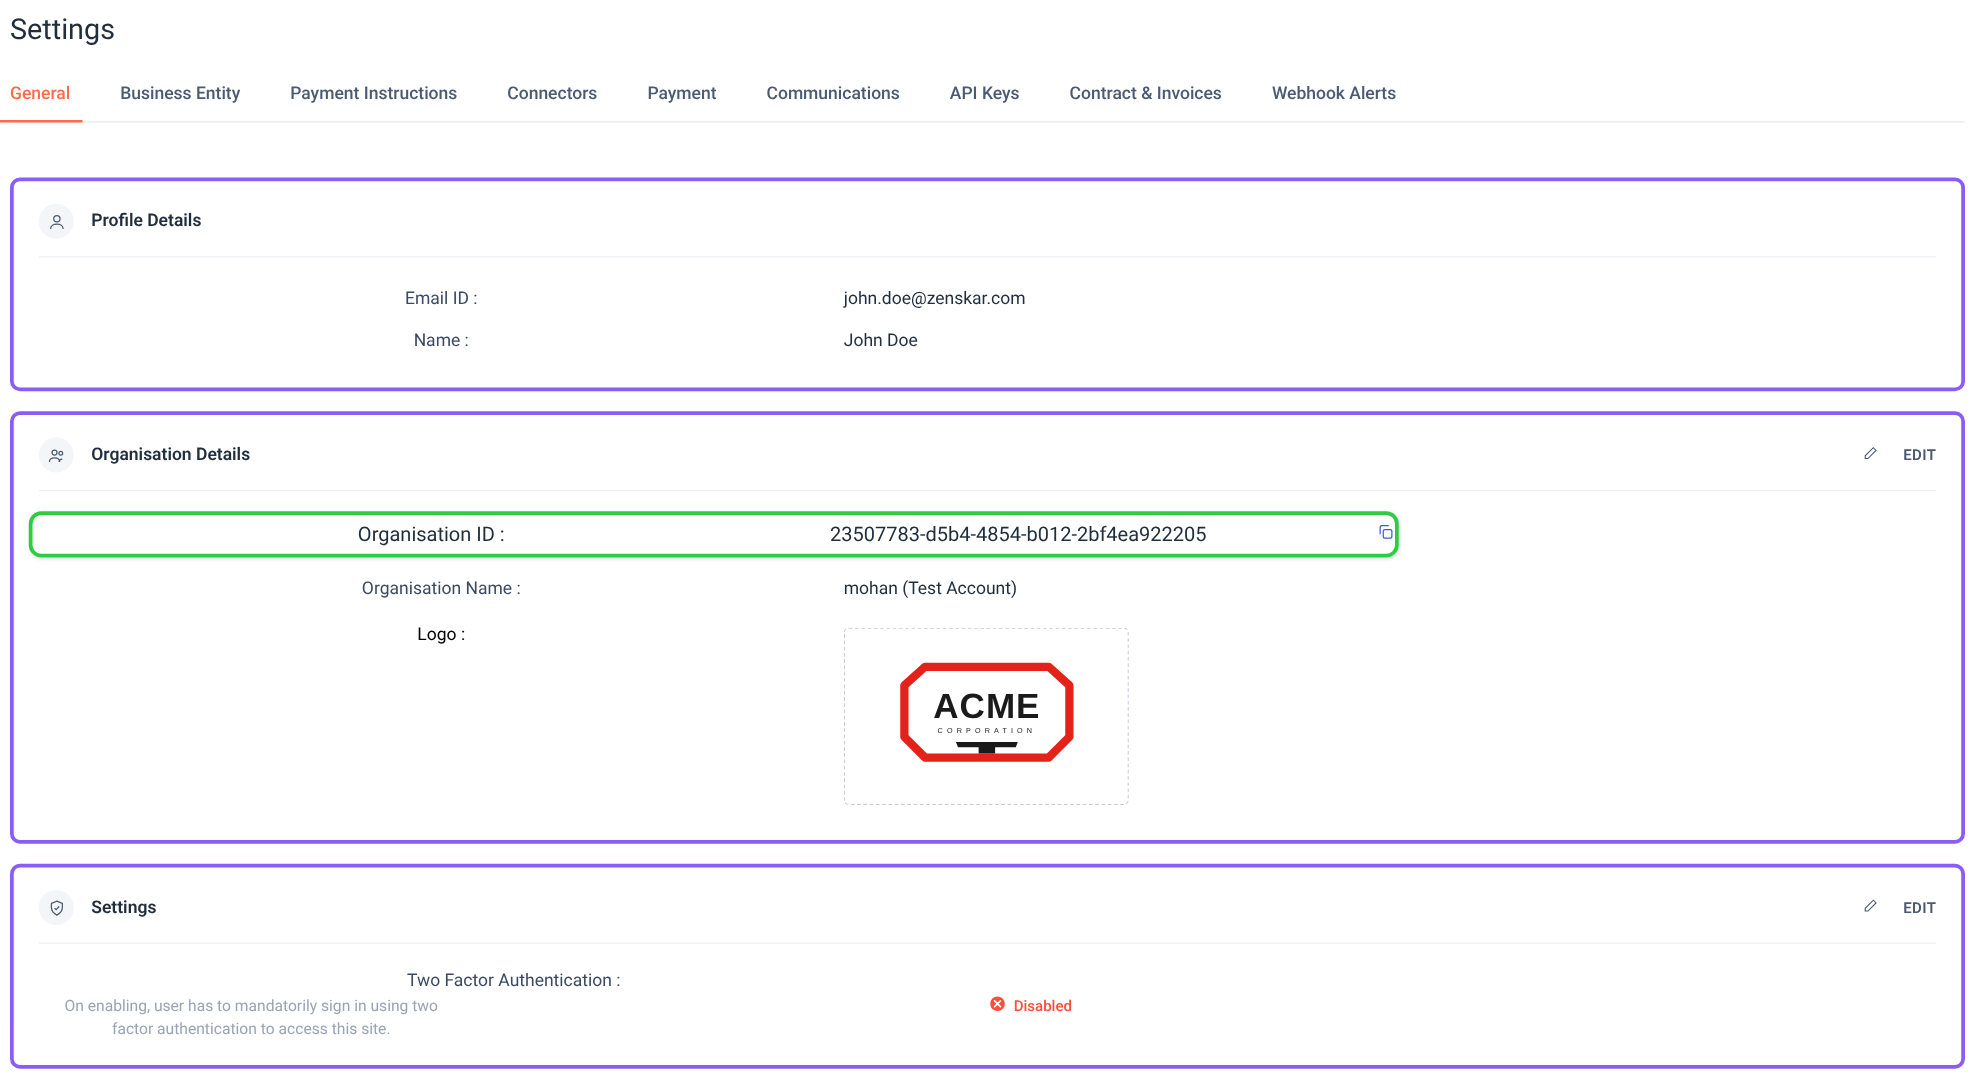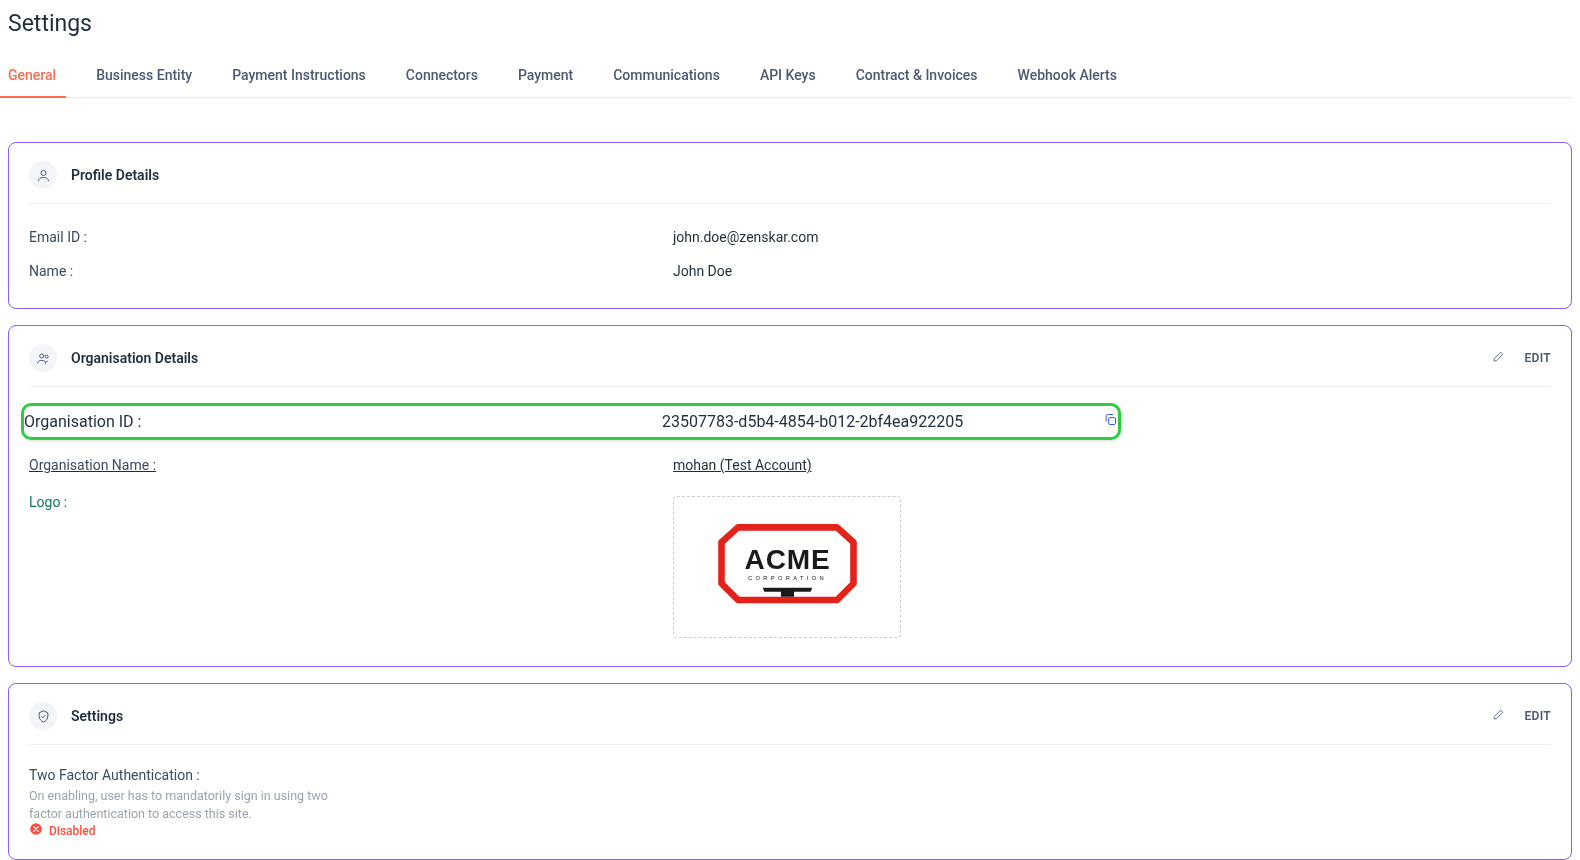--- a/index.html
+++ b/index.html
@@ -39,24 +39,25 @@
 .tab.active::after {
   content: "";
   position: absolute;
   left: -10px;
   right: -10px;
   bottom: -1px;
   height: 2px;
   background: #ff6b4a;
 }
 .card {
-  border: 1px solid #8b5cf6;
+  border: 3px solid #8b5cf6;
   border-radius: 8px;
   padding: 18px 20px 20px 20px;
   margin-bottom: 16px;
+  text-align: center;
 }
 .card-header {
   display: flex;
   align-items: center;
   justify-content: space-between;
   border-bottom: 1px solid #eef0f4;
   padding-bottom: 14px;
   margin-bottom: 16px;
 }
 .card-header-left {
@@ -161,25 +162,25 @@
 .logo-svg {
   width: 165px;
   height: 100px;
 }
 .helper-text {
   font-size: 12.5px;
   color: #9aa3b2;
   max-width: 310px;
   line-height: 1.4;
   margin-top: 4px;
+  margin-left: 15px;
 }
 .tfa-row {
   display: flex;
   padding-top: 6px;
-  flex-direction: column;
 }
 .tfa-left {
   width: 760px;
 }
 .tfa-label {
   font-size: 14px;
   color: #3b4a61;
   margin-bottom: 4px;
 }
 .status-disabled {
@@ -195,21 +196,21 @@
   height: 14px;
 }
 .row-logo {
   display: flex;
   align-items: flex-start;
   padding: 8px 0;
 }
 .row-logo .label {
   width: 644px;
   font-size: 14px;
-  color: #0f766e;
+  color: #000000;
   padding-top: 4px;
 }
 </style>
 </head>
 <body>
 
 <h1 class="page-title">Settings</h1>
 
 <div class="tabs">
   <div class="tab active">General</div>
@@ -274,21 +275,21 @@
       <div class="value">23507783-d5b4-4854-b012-2bf4ea922205</div>
       <span class="copy-icon">
         <svg viewBox="0 0 24 24">
             <rect x="9" y="9" width="11" height="11" rx="2"></rect>
             <path d="M5 15V6a2 2 0 0 1 2-2h9"></path>
           </svg>
       </span>
     </div>
   </div>
 
-  <div class="row" style="margin-top:8px;text-decoration:underline;">
+  <div class="row" style="margin-top:8px;">
     <div class="label">Organisation Name :</div>
     <div class="value">mohan (Test Account)</div>
   </div>
 
   <div class="row-logo">
     <div class="label">Logo :</div>
     <div class="logo-box">
       <svg class="logo-svg" viewBox="0 0 200 120">
         <path d="M20 30 L40 12 L160 12 L180 30 L180 80 L160 100 L40 100 L20 80 Z" fill="#ffffff" stroke="#e32219" stroke-width="8" stroke-linejoin="round"></path>
         <text x="100" y="62" text-anchor="middle" font-family="Arial Black, Arial, sans-serif" font-size="34" font-weight="900" fill="#1a1a1a" letter-spacing="1">ACME</text>

